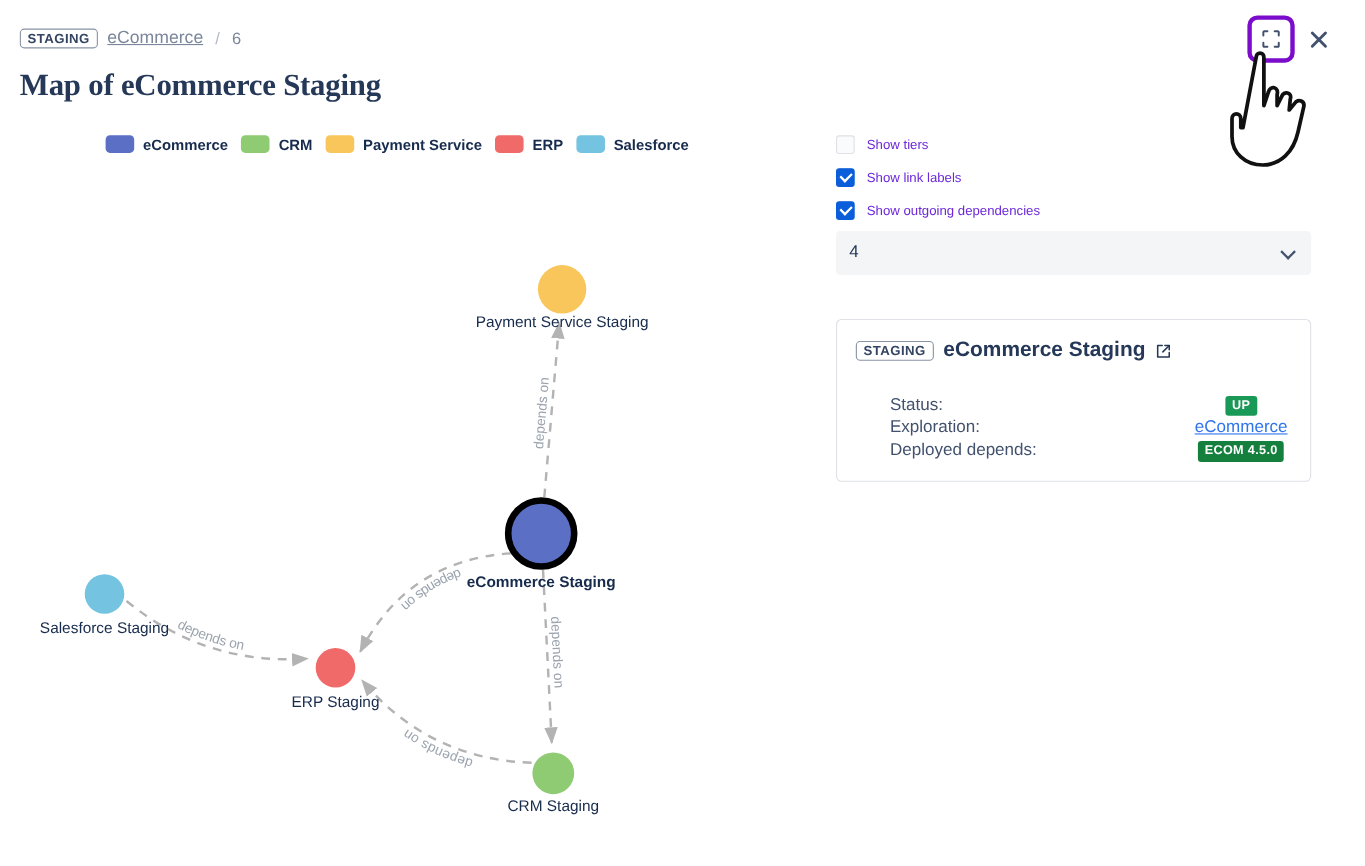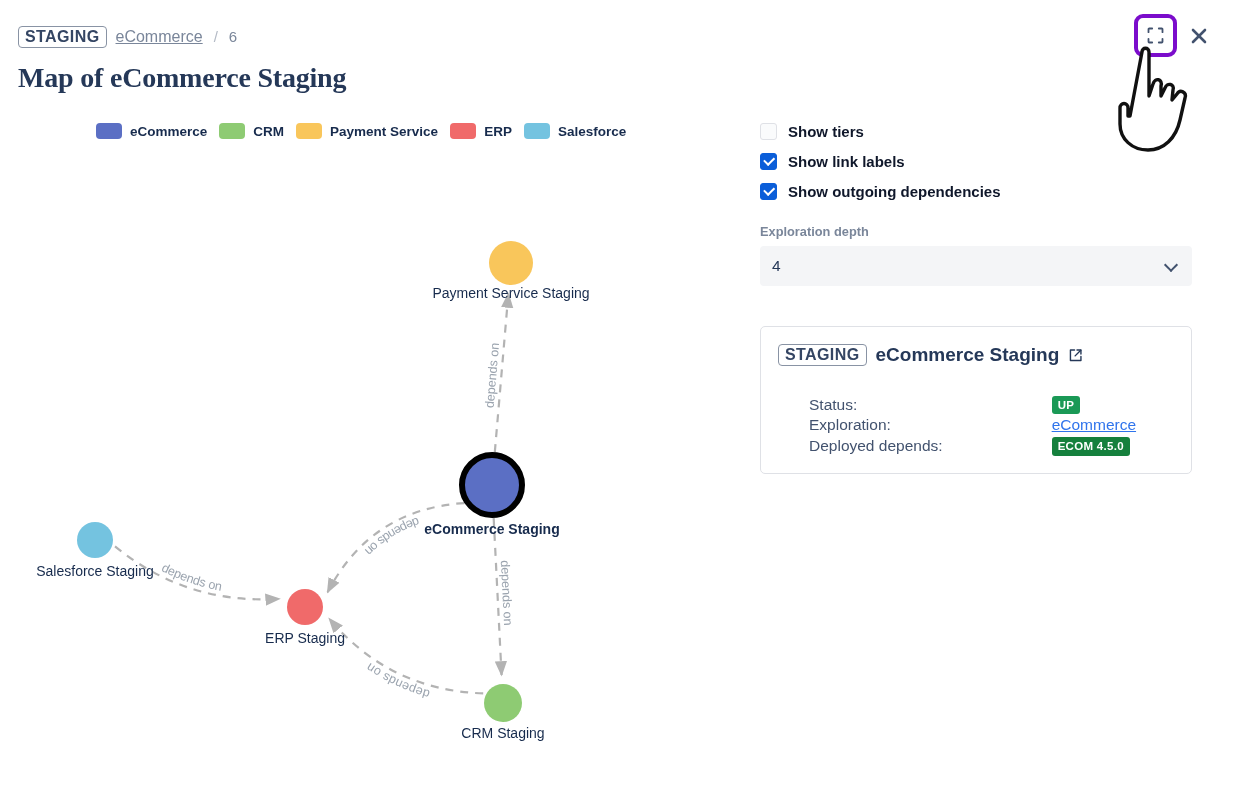--- a/index.html
+++ b/index.html
@@ -5,21 +5,21 @@
   html,body{margin:0;padding:0;}
   body{
     width:1241px;height:787px;background:#ffffff;
     font-family:"Liberation Sans", sans-serif;
     color:#253858;overflow:hidden;position:relative;
   }
   
   #breadcrumb{position:absolute;left:18px;top:26px;display:flex;align-items:center;gap:9px;}
   .env-chip{
     display:inline-block;border:1px solid #8993a4;border-radius:4px;
-    font-size:16px;font-weight:700;letter-spacing:.4px;color:#344563;
+    font-size:12px;font-weight:700;letter-spacing:.4px;color:#344563;
     padding:1.5px 6px 2px;line-height:1;background:#fff;
   }
   .crumb-app{font-size:16px;color:#7a869a;font-weight:400;}
   .crumb-sep{font-size:15px;color:#b3bac5;margin:0 2px;}
   .crumb-num{font-size:15px;color:#7a869a;}
   #page-title{
     position:absolute;left:18px;top:62px;
     font-size:28px;font-weight:700;color:#253858;letter-spacing:-.2px;font-family:Liberation Serif, serif;
   }
   
@@ -43,40 +43,40 @@
   .edge-label{font-size:12.5px;fill:#9aa3ae;}
   
   #panel{position:absolute;left:760px;top:120px;width:432px;}
   .check-row{display:flex;align-items:center;gap:11px;margin-bottom:8px;height:22px;}
   .cbox{width:17px;height:17px;border-radius:3px;box-sizing:border-box;flex:none;
         display:flex;align-items:center;justify-content:center;}
   .cbox.off{background:#fafbfc;border:1.5px solid #dfe1e6;}
   .cbox.on{background:#0b5ed9;border:1.5px solid #0b5ed9;}
   .cbox.on:after{content:"";width:8px;height:4.5px;border-left:2px solid #fff;
         border-bottom:2px solid #fff;transform:rotate(-45deg) translate(1px,-1px);}
-  .check-label{font-size:15px;color:#0f172a;font-weight:bold;}
+  .check-label{font-size:12px;color:#6d28d9;}
   #depth-label{margin-top:22px;font-size:12.8px;font-weight:700;color:#7a869a;}
   #depth-select{
     margin-top:7px;height:40px;background:#f4f5f7;border:none;border-radius:4px;
     display:flex;align-items:center;justify-content:space-between;padding:0 14px 0 12px;
     font-size:15.5px;color:#253858;box-sizing:border-box;
   }
   .chevron{width:13px;height:13px;position:relative;}
   .chevron:after{content:"";position:absolute;left:1px;top:0px;width:8px;height:8px;
     border-right:2px solid #42526e;border-bottom:2px solid #42526e;transform:rotate(45deg);}
   
   #info-card{
     margin-top:40px;border:1px solid #dfe1e6;border-radius:5px;background:#fff;
     padding:17px 17px 16px;box-sizing:border-box;
   }
   #card-head{display:flex;align-items:center;gap:9px;}
   #card-title{font-size:19px;font-weight:700;color:#253858;}
   .kv-table{margin-top:28px;width:100%;border-collapse:collapse;margin-left:31px;}
   .kv-table td{font-size:15.5px;color:#42526e;padding:1px 0;vertical-align:middle;}
-  .kv-table td.val{text-align:left;}
+  .kv-table td.val{text-align:center;}
   .pill{display:inline-block;border-radius:3px;font-size:11.5px;font-weight:700;
         letter-spacing:.3px;padding:2px 6px;line-height:1.25;color:#fff;}
   .link-val{font-size:15.5px;color:#2f74ec;}
 </style>
 </head>
 <body>
 
 <div id="breadcrumb">
   <span class="env-chip">STAGING</span>
   <a class="crumb-app" href="#">eCommerce</a>
@@ -187,21 +187,20 @@
   </div>
   <div class="check-row">
     <span class="cbox on"></span>
     <span class="check-label">Show link labels</span>
   </div>
   <div class="check-row">
     <span class="cbox on"></span>
     <span class="check-label">Show outgoing dependencies</span>
   </div>
 
-  <div id="depth-label">Exploration depth</div>
   <div id="depth-select">
     <span>4</span>
     <span class="chevron"></span>
   </div>
 
   <div id="info-card">
     <div id="card-head">
       <span class="env-chip">STAGING</span>
       <span id="card-title">eCommerce Staging</span>
       <svg width="15" height="15" viewBox="0 0 16 16">

